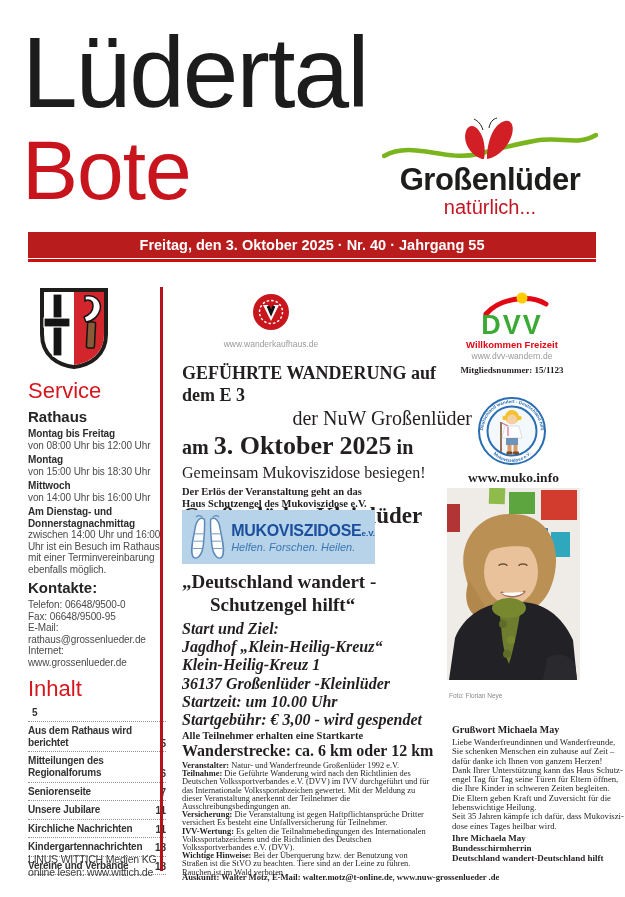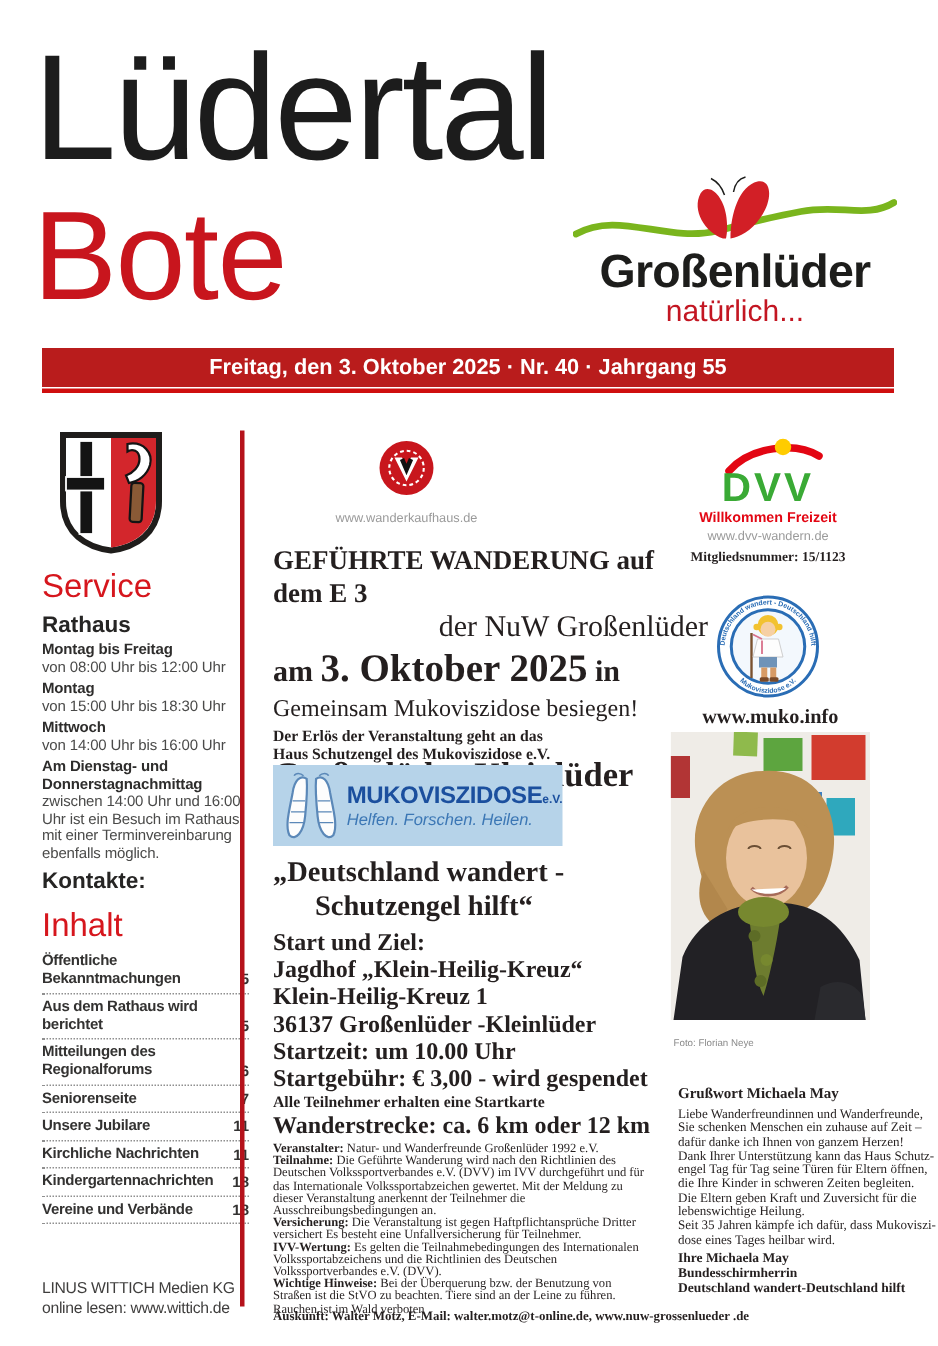--- a/index.html
+++ b/index.html
@@ -51,21 +51,21 @@
   .hl4{font-size:23px;font-weight:700;line-height:27px;margin-top:40px;}
   #subtitle{position:absolute;left:182px;top:464px;font-size:16px;font-weight:400;}
   #proceeds{position:absolute;left:182px;top:486px;font-size:10.5px;font-weight:700;line-height:11.5px;white-space:pre-line;}
   #muko-box{position:absolute;left:182px;top:510px;width:193px;height:54px;background:#b6d3e9;display:flex;align-items:center;}
   #muko-text{margin-left:2px;}
   #muko-name{font-size:16px;font-weight:700;color:#1b4f9e;font-family:"Liberation Sans",sans-serif;letter-spacing:-0.3px;}
   #muko-ev{font-size:8px;font-weight:700;color:#1b4f9e;}
   #muko-tagline{font-size:11px;font-style:italic;color:#3c77b5;font-family:"Liberation Sans",sans-serif;margin-top:1px;}
   #slogan{position:absolute;left:182px;top:570px;font-size:19px;font-weight:700;line-height:23px;}
   #slogan .l2{margin-left:28px;}
-  #details{position:absolute;left:182px;top:620px;font-size:16px;font-weight:700;line-height:18.2px;white-space:pre-line;}
+  #details{position:absolute;left:182px;top:620px;font-size:16px;font-weight:700;line-height:18.2px;white-space:pre-line;font-style:italic;}
   #startkarte{position:absolute;left:182px;top:730px;font-size:10.5px;font-weight:700;}
   #route{position:absolute;left:182px;top:742px;font-size:16px;font-weight:700;}
   #fineprint{position:absolute;left:182px;top:762px;width:252px;font-size:8.4px;line-height:8.2px;}
   #fineprint p{margin:0;}
   #auskunft{position:absolute;left:182px;top:872px;font-size:8.6px;font-weight:700;white-space:nowrap;}
   
   #badge{position:absolute;left:477px;top:396px;}
   #muko-info{position:absolute;left:447px;top:470px;width:133px;text-align:center;
         font-size:13.5px;font-weight:700;}
   #photo{position:absolute;left:447px;top:488px;width:133px;height:192px;overflow:hidden;}
@@ -120,25 +120,30 @@
     <div class="hours-item">
       <div class="hours-label">Mittwoch</div>
       <div class="hours-text">von 14:00 Uhr bis 16:00 Uhr</div>
     </div>
     <div class="hours-item">
       <div class="hours-label">Am Dienstag- und Donnerstagnachmittag</div>
       <div class="hours-text">zwischen 14:00 Uhr und 16:00 Uhr ist ein Besuch im Rathaus mit einer Terminvereinbarung ebenfalls möglich.</div>
     </div>
 
     <div class="side-bold-head">Kontakte:</div>
+    <div id="kontakte-lines">Telefon: 06648/9500-0
+Fax: 06648/9500-95
+E-Mail:
+rathaus@grossenlueder.de
+Internet:
+www.grossenlueder.de</div>
 
     <div class="red-head">Inhalt</div>
     <div id="toc">
       <div class="toc-row">
-          <div class="toc-label">Öffentliche Bekanntmachungen</div>
           <div class="toc-page">5</div>
         </div>
       <div class="toc-row">
           <div class="toc-label">Aus dem Rathaus wird berichtet</div>
           <div class="toc-page">5</div>
         </div>
       <div class="toc-row">
           <div class="toc-label">Mitteilungen des Regionalforums</div>
           <div class="toc-page">6</div>
         </div>

